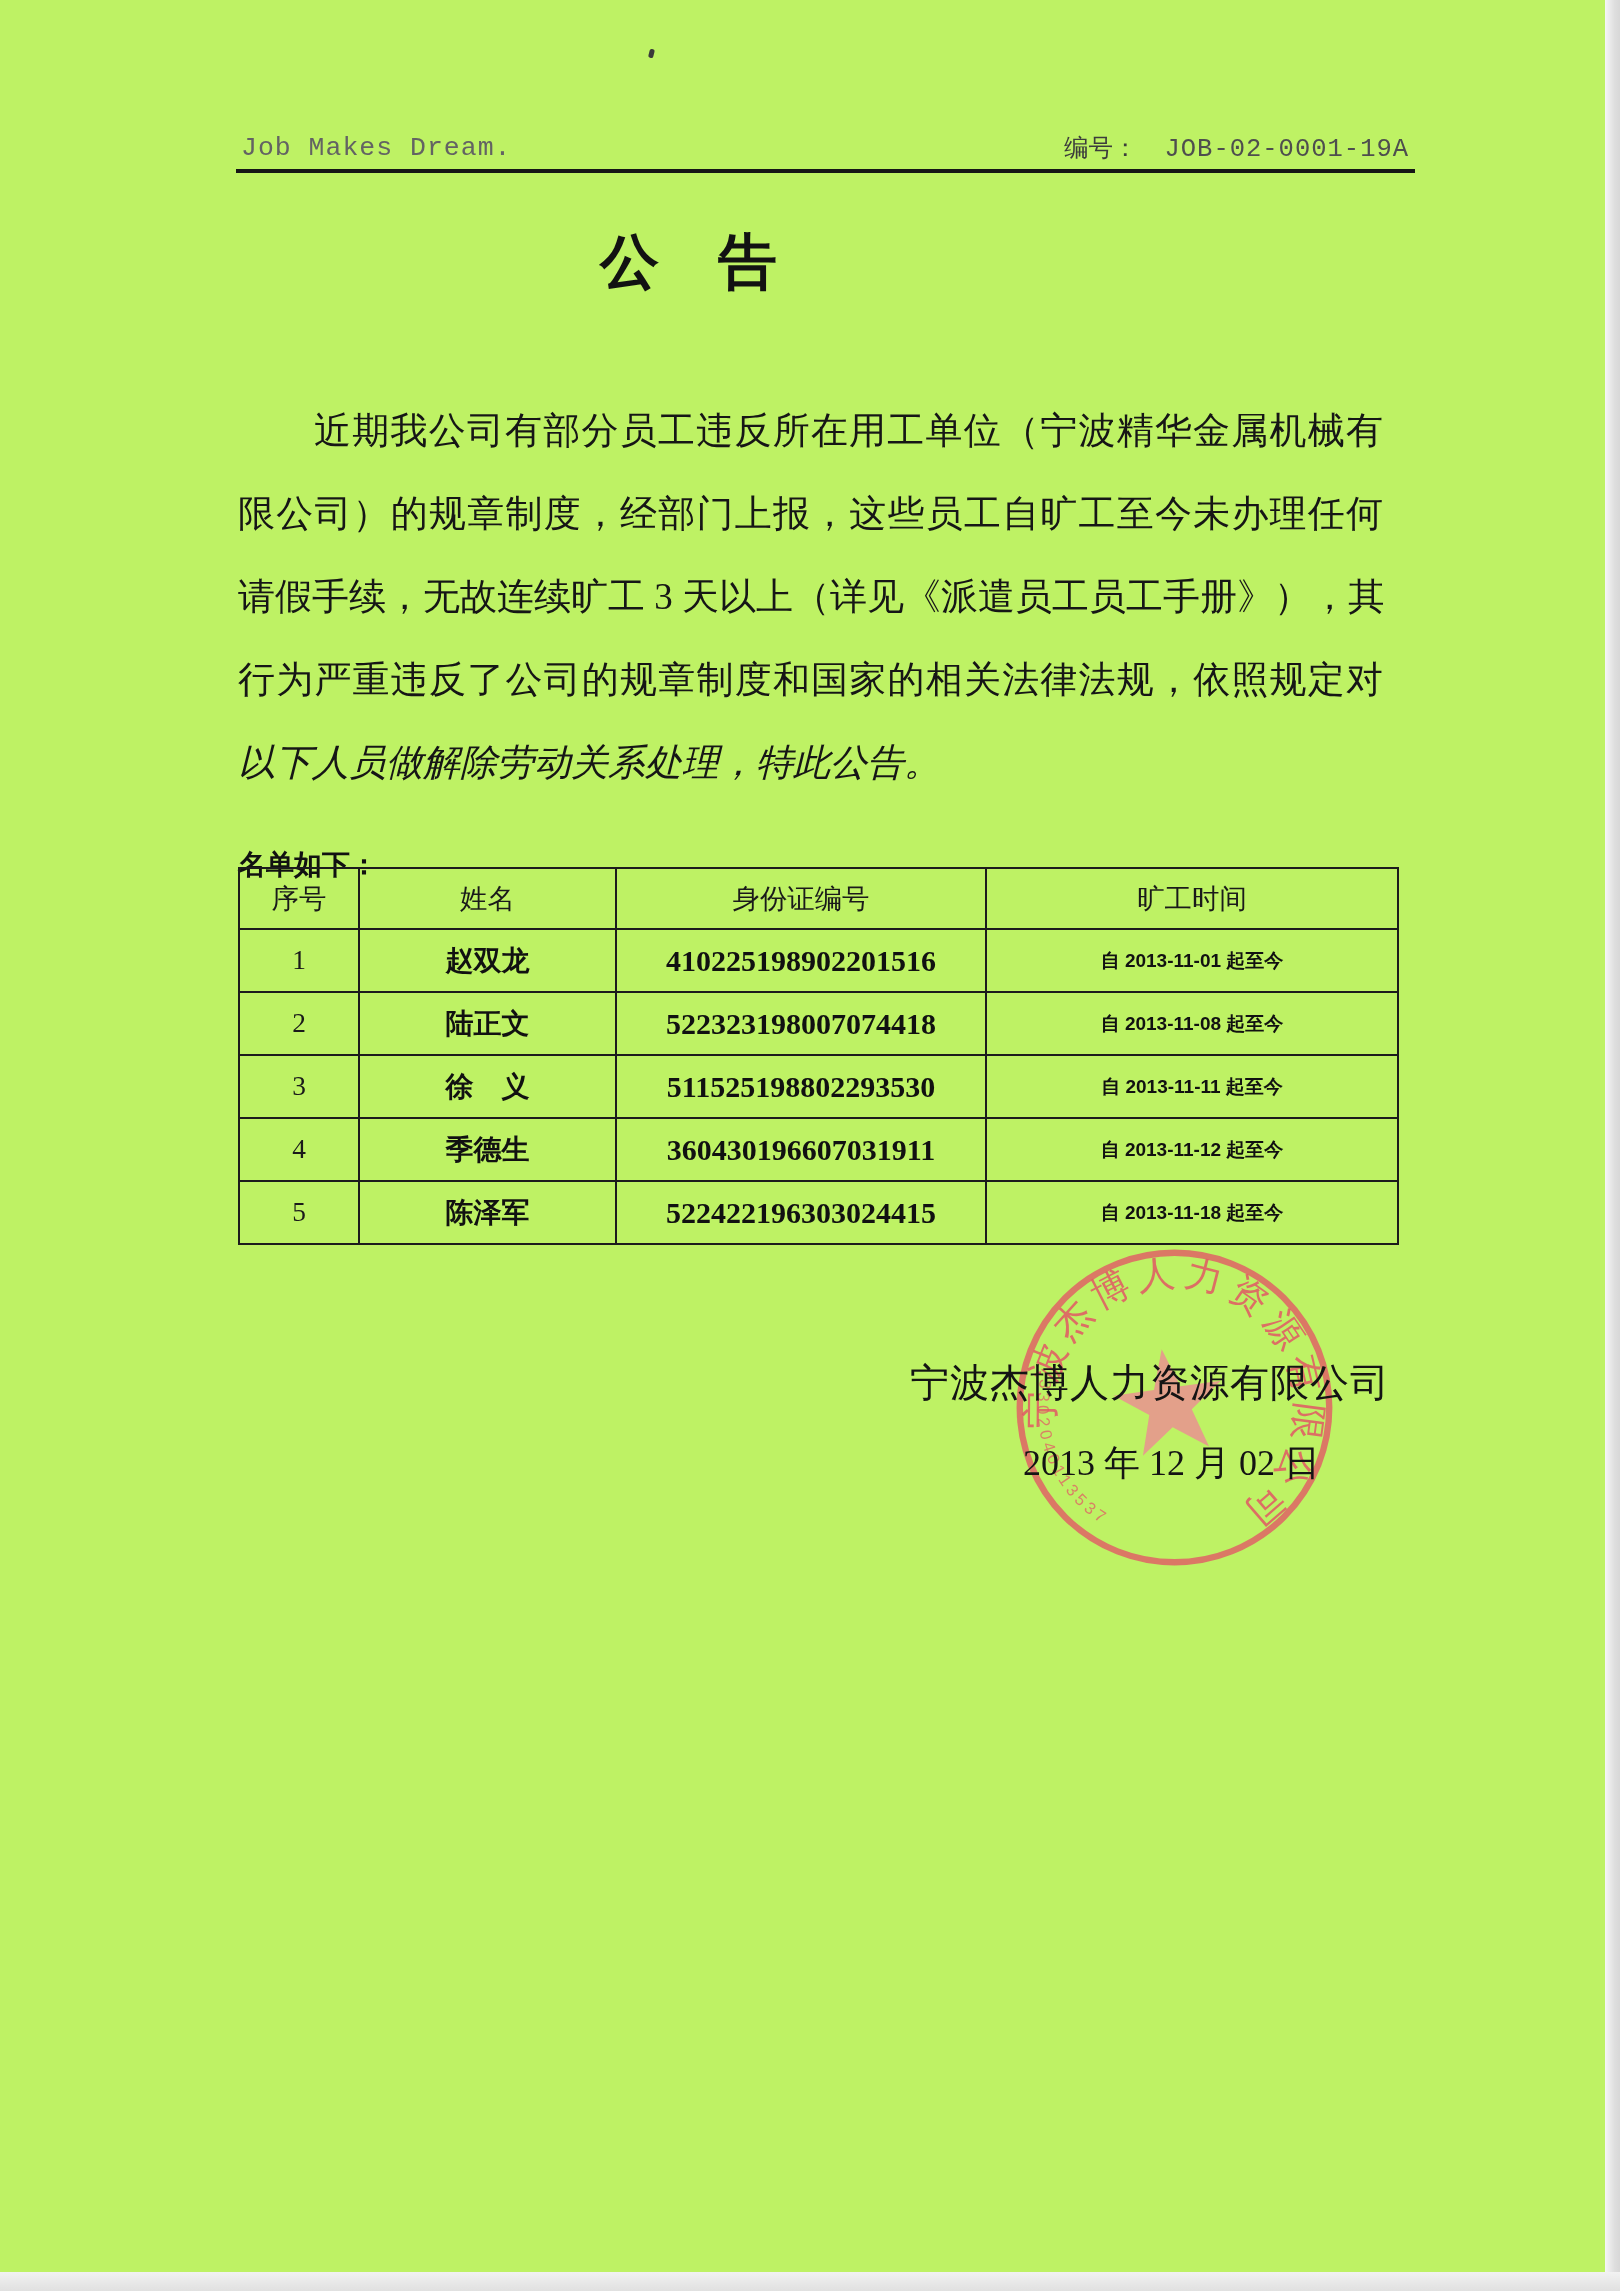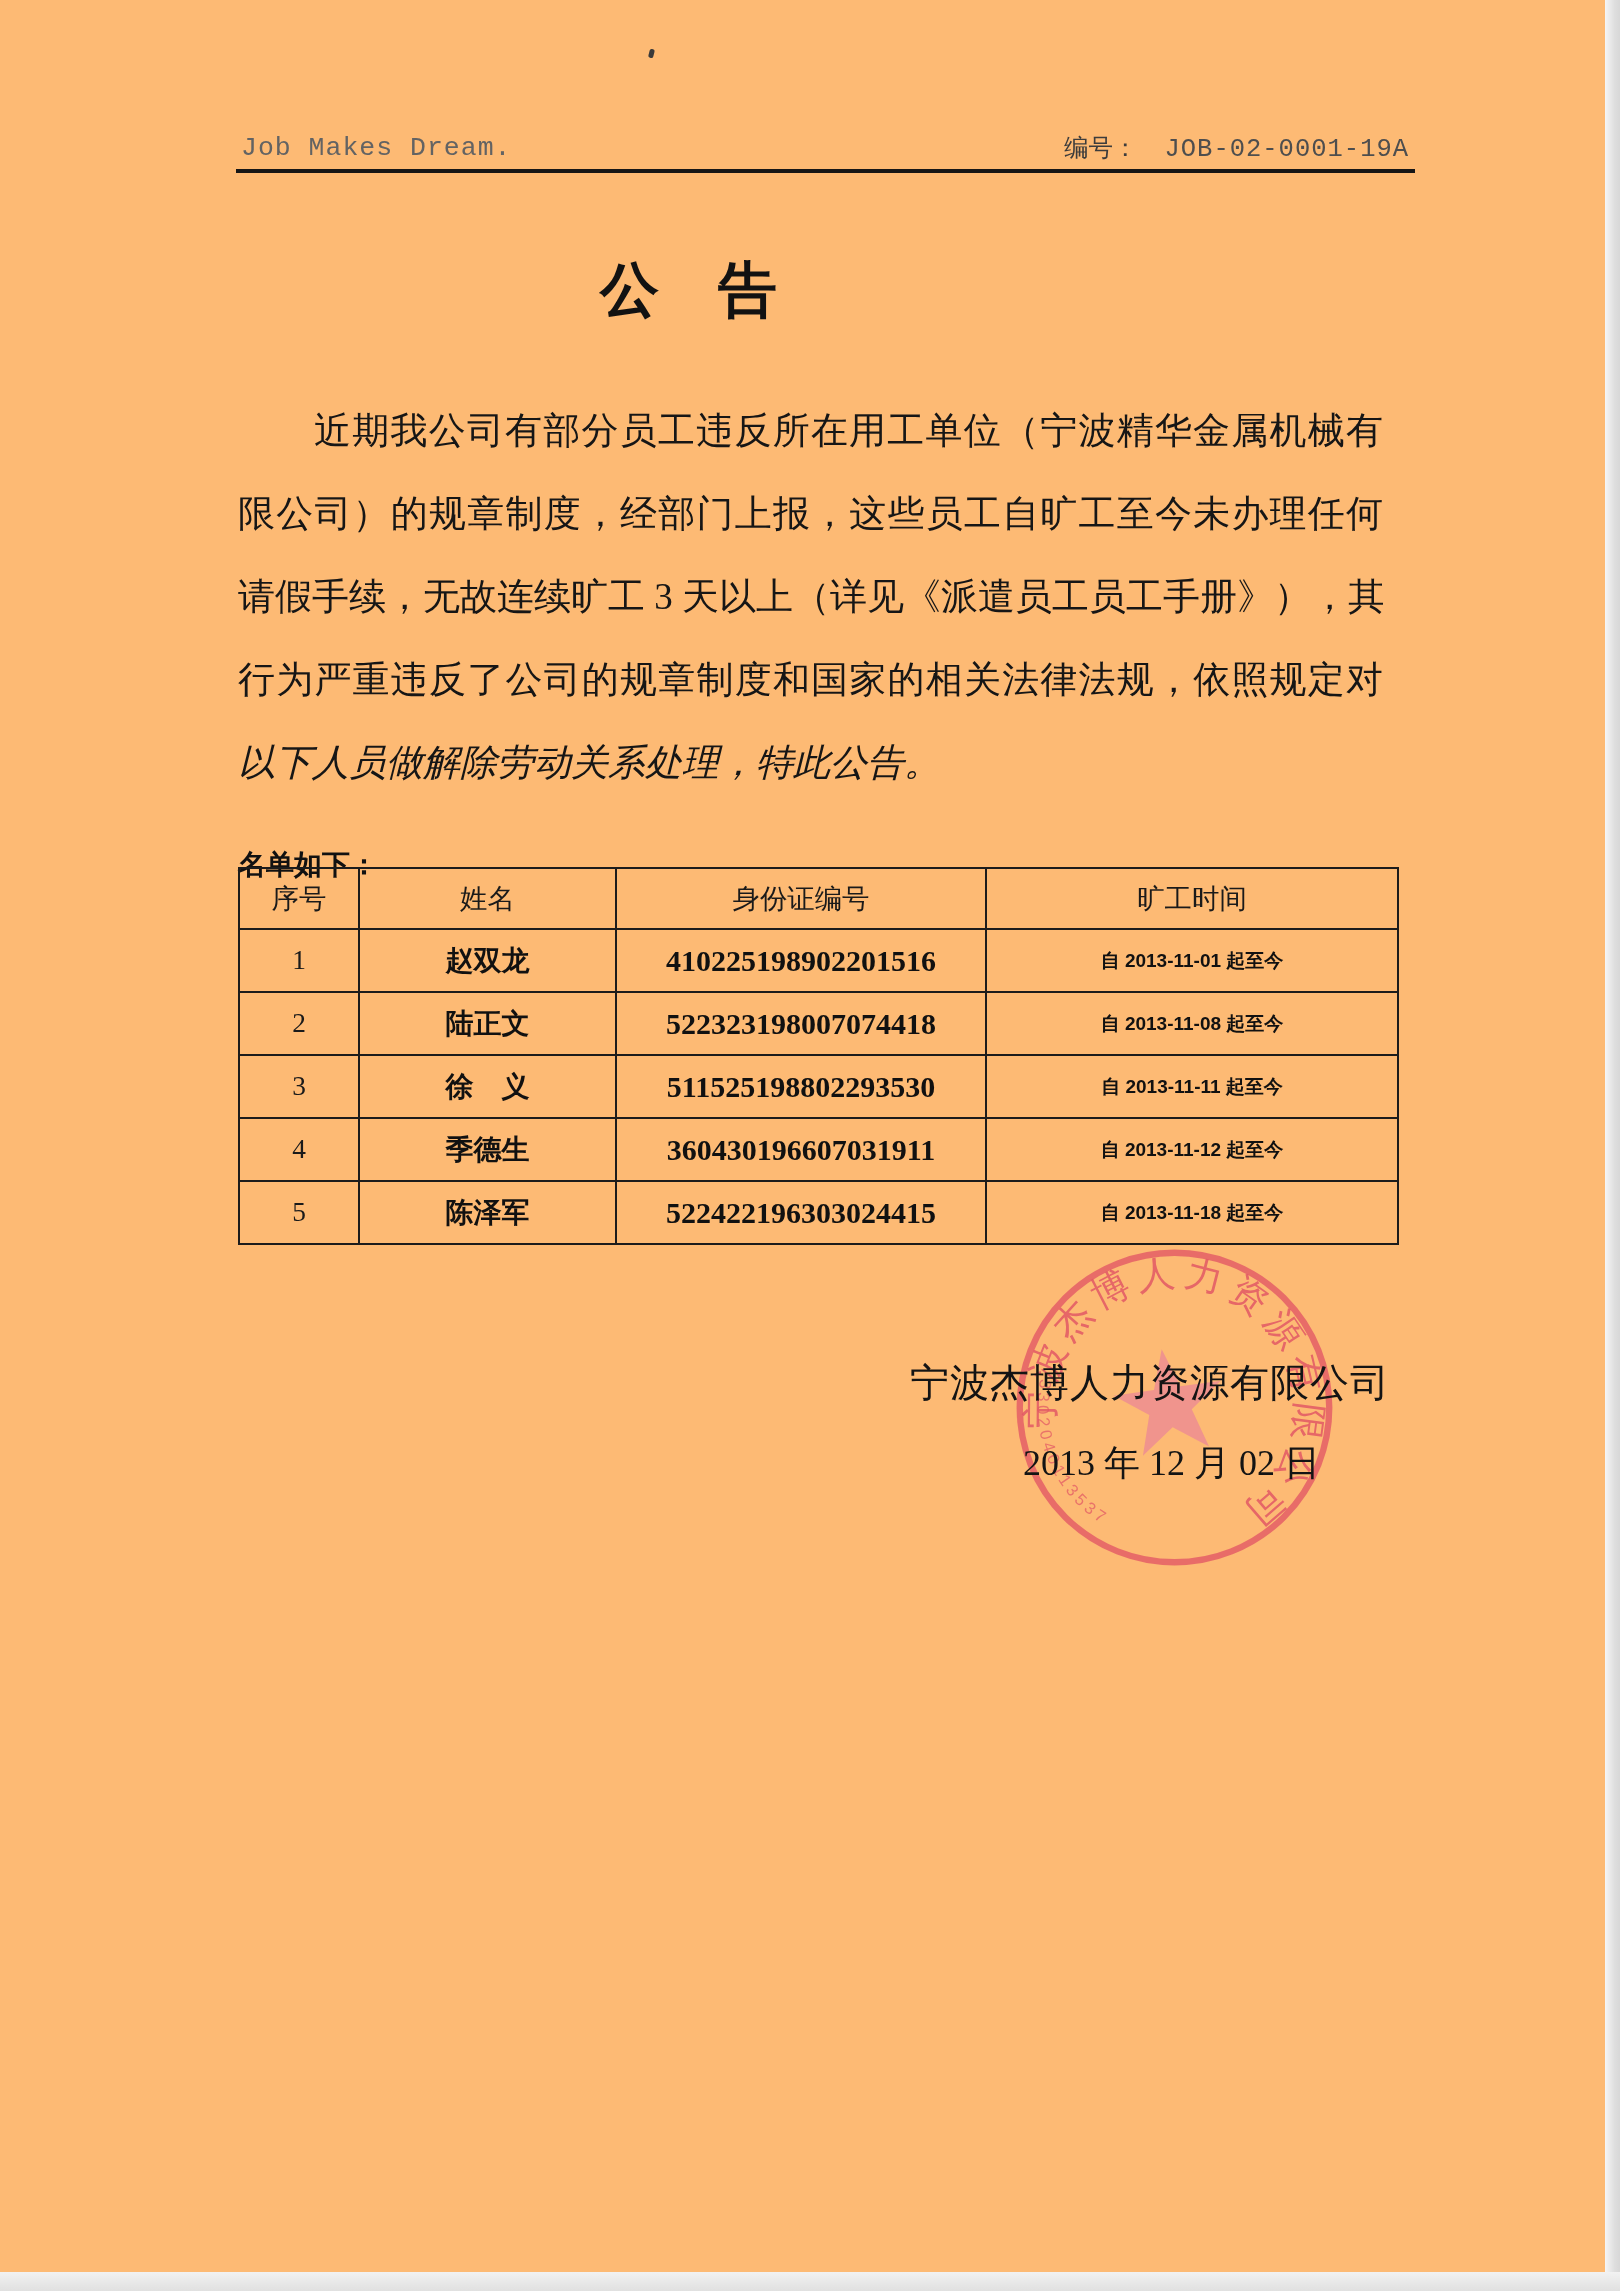--- a/index.html
+++ b/index.html
@@ -1,19 +1,19 @@
 <!DOCTYPE html>
 <html><head>
 <meta charset="utf-8">
 <style>
   html,body{margin:0;padding:0;background:#888;}
   .page{
     position:relative;
     width:1620px;height:2292px;
-    background:#fdba74;
+    background:#bef264;
     overflow:hidden;
     font-family:"Liberation Serif", serif;
     color:#1a1a1a;
   }
   
   .edge-right{position:absolute;top:0;left:1605px;width:15.7px;height:2292px;
     background:linear-gradient(to right,#f6f6f6,#dedede 60%,#d6d6d6);}
   .edge-bottom{position:absolute;left:0;top:2272px;width:1620px;height:19.6px;
     background:linear-gradient(to bottom,#f2f2f2,#dfdfdf);}
   .speck{position:absolute;left:649px;top:49px;width:4.9px;height:8.8px;background:#3a3a3a;
@@ -21,21 +21,21 @@
 
   
   .slogan{position:absolute;left:241px;top:133px;
     font-family:"Liberation Mono", monospace;font-size:26.5px;color:#636363;letter-spacing:1px;}
   .docno{position:absolute;left:1064px;top:131px;white-space:nowrap;}
   .docno .lbl{font-size:24.5px;color:#3c3c3c;}
   .docno .code{font-family:"Liberation Mono", monospace;font-size:25.5px;color:#4e4e4e;letter-spacing:1px;margin-left:27px;}
   .header-rule{position:absolute;left:236px;top:169px;width:1179px;height:3.9px;background:#161616;}
 
   
-  .title{position:absolute;left:0;top:251px;width:1377px;text-align:center;
+  .title{position:absolute;left:0;top:223px;width:1377px;text-align:center;
     font-size:59px;font-weight:700;color:#121212;}
 
   
   .body-block{position:absolute;left:238px;top:389px;width:1145px;}
   .body-line{height:83px;line-height:83px;font-size:37px;color:#161616;
     white-space:nowrap;overflow:hidden;
     text-align:justify;text-align-last:justify;}
   .body-line.first{padding-left:76px;}
   .body-line.last{text-align:left;text-align-last:left;font-style:italic;}
 

